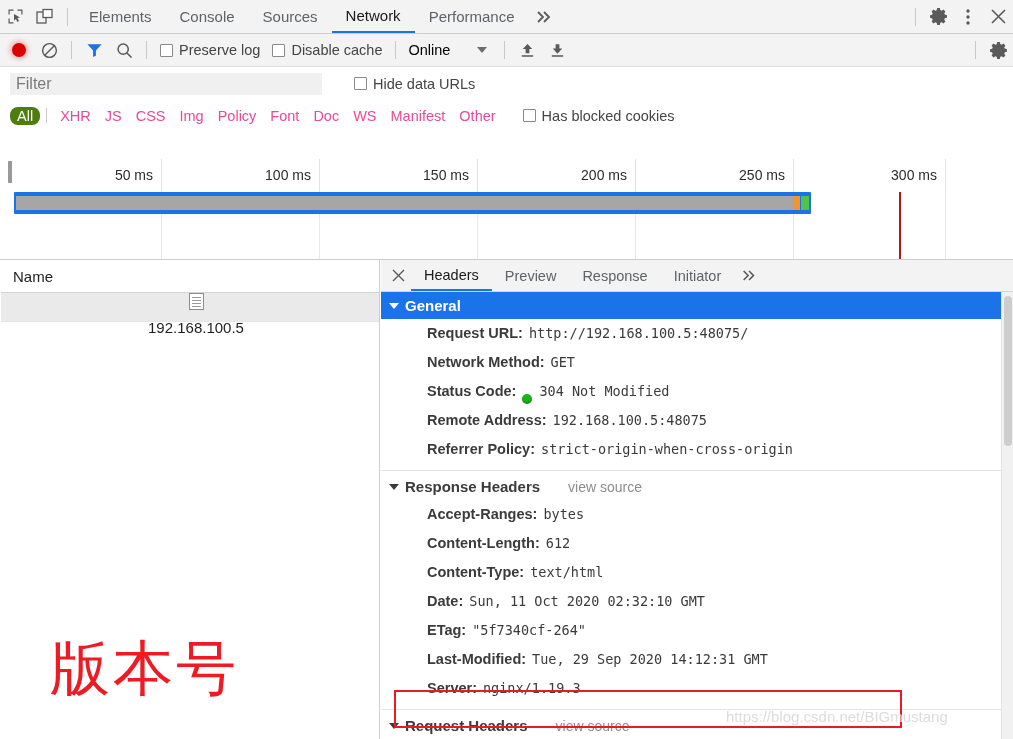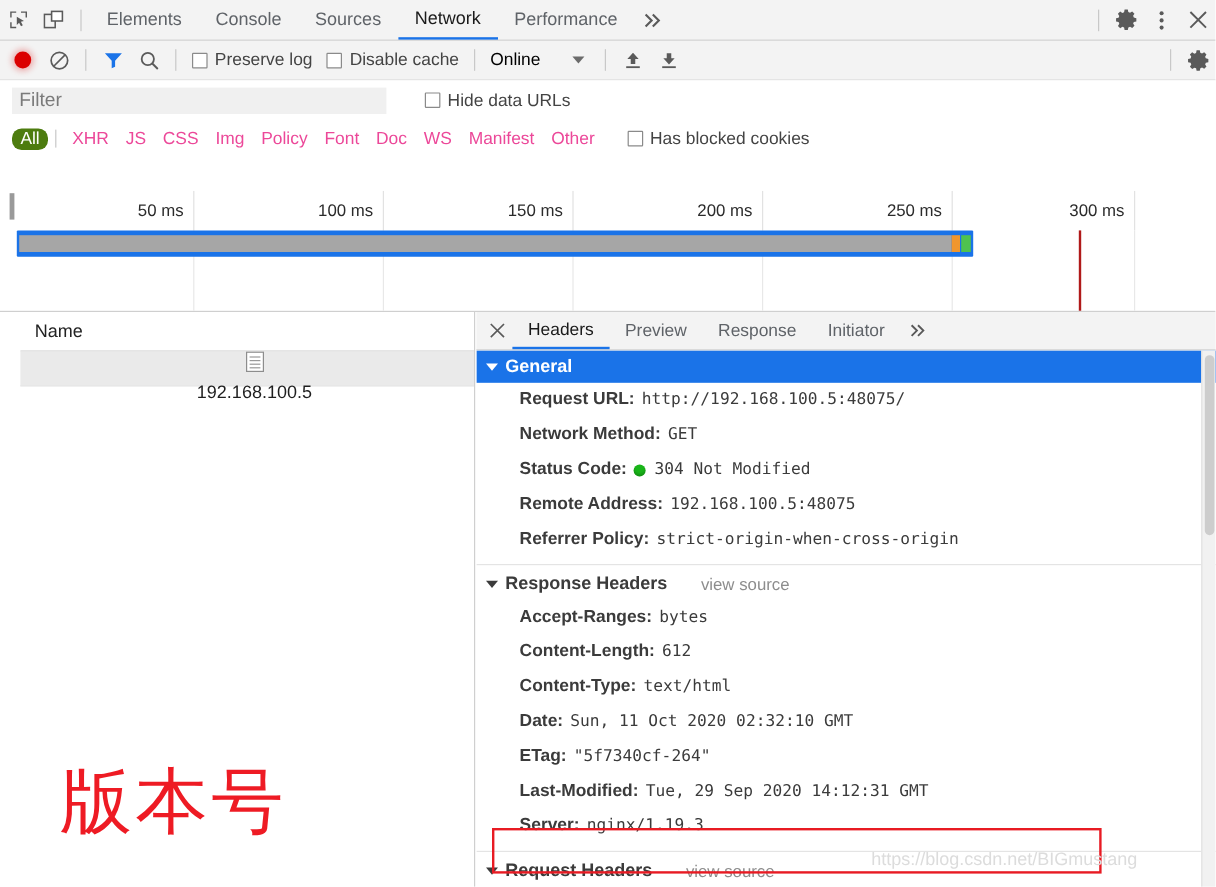--- a/index.html
+++ b/index.html
@@ -105,21 +105,21 @@
     position: absolute; left: 14px; top: 33px; height: 22px;
     background: #1a73e8; border-radius: 1px;
   }
   .ov-bar-inner {
     position: absolute; left: 0; top: 4px; height: 14px; background: #a6a6a6;
   }
   .ov-seg { position: absolute; top: 4px; height: 14px; }
   .ov-redline { position: absolute; top: 33px; width: 2px; height: 68px; background: #b01919; }
 
   
-  .split { position: absolute; left: 17px; top: 260px; width: 969px; height: 479px; }
+  .split { position: absolute; left: 1px; top: 260px; width: 969px; height: 479px; }
   .req-pane {
     position: absolute; left: 0; top: 0; width: 379px; height: 479px;
     background: #fff; border-right: 1px solid #cfcfcf;
   }
   .req-head {
     height: 33px; border-bottom: 1px solid #d4d4d4; display: flex; align-items: center;
     padding-left: 12px; font-size: 15px; color: #222; background: #fff;
   }
   .req-row {
     height: 29px; display: flex; align-items: center; padding-left: 12px;
@@ -168,22 +168,22 @@
     height: 27px; display: flex; align-items: center; padding-left: 8px;
     font-size: 15px; font-weight: bold; color: #3b3b3b; gap: 6px;
   }
   .tri {
     width: 0; height: 0; border-left: 5px solid transparent; border-right: 5px solid transparent;
     border-top: 6px solid currentColor; flex: 0 0 auto;
   }
   .view-src { font-size: 14px; font-weight: normal; color: #8d8d8d; margin-left: 22px; }
 
   .hdr-line {
-    padding: 2px 0 2px 36px; font-size: 14.5px; line-height: 25px;
-    white-space: nowrap; display: flex; align-items: center;
+    padding: 2px 0 2px 46px; font-size: 14.5px; line-height: 25px;
+    white-space: nowrap; display: flex; align-items: flex-end;
   }
   .hdr-key { font-weight: bold; color: #3b3b3b; font-family: "Liberation Sans", sans-serif; }
   .hdr-val {
     color: #3b3b3b; font-family: "DejaVu Sans Mono", monospace; font-size: 13.5px;
     margin-left: 6px;
   }
   .status-dot {
     display: inline-block; width: 10px; height: 10px; border-radius: 50%;
     background: #19b519; margin: 0 7px 0 6px;
     box-shadow: inset 0 -2px 2px rgba(0,0,0,0.18);

